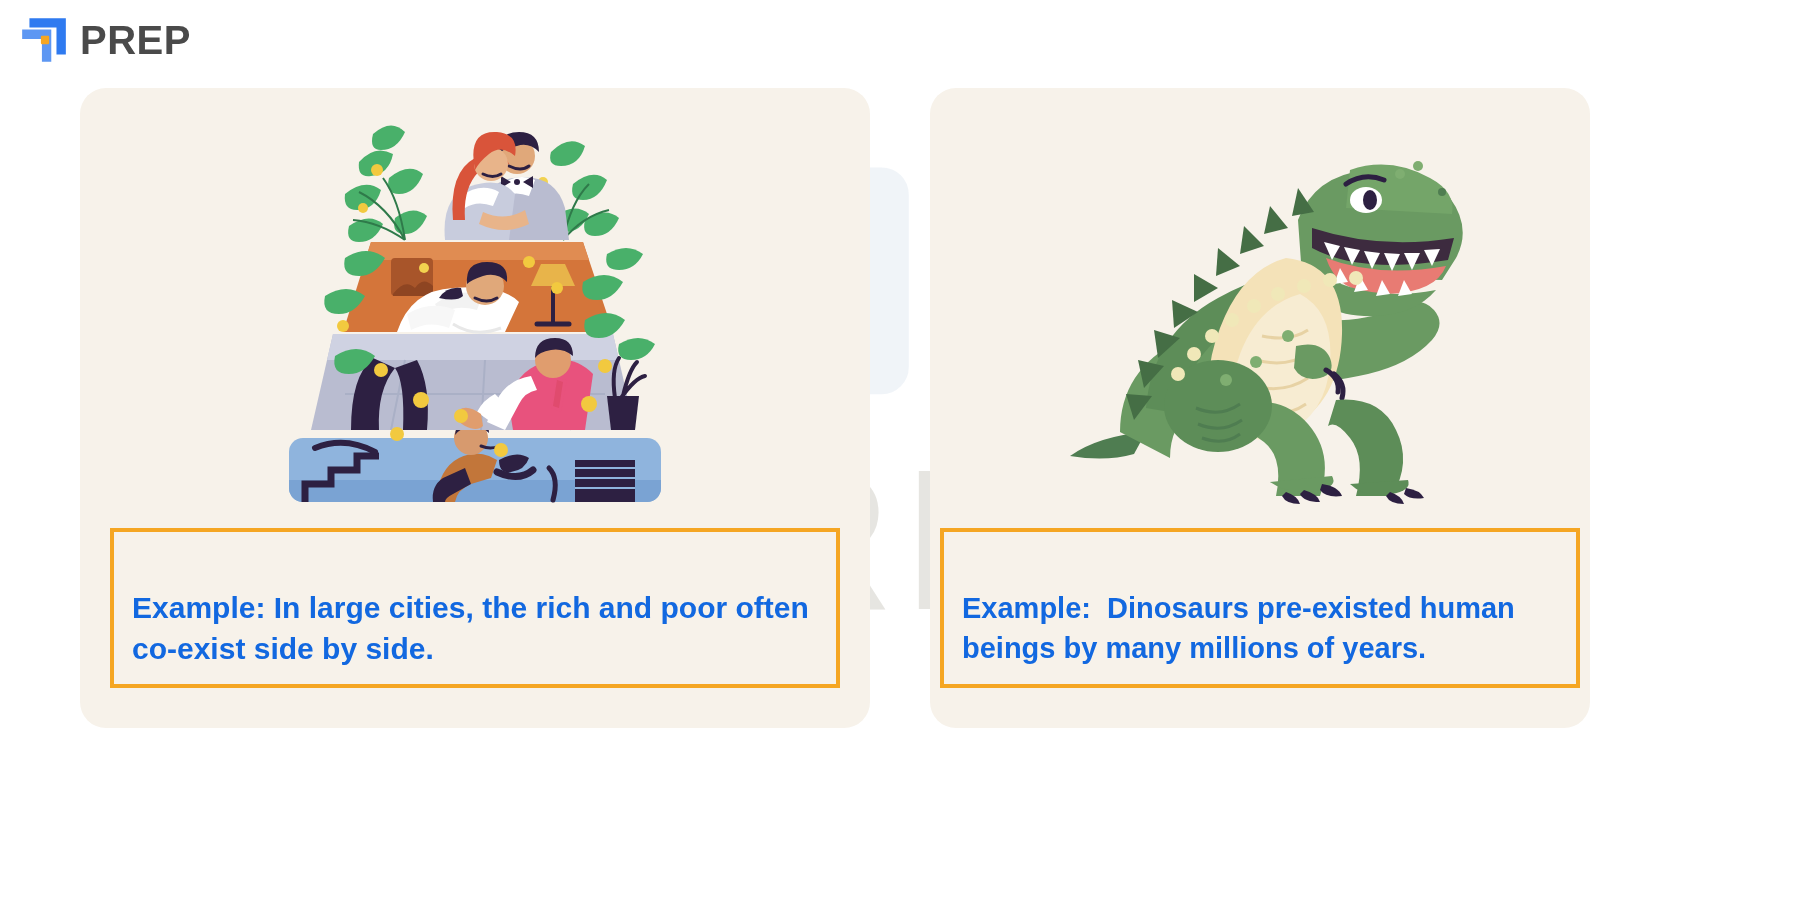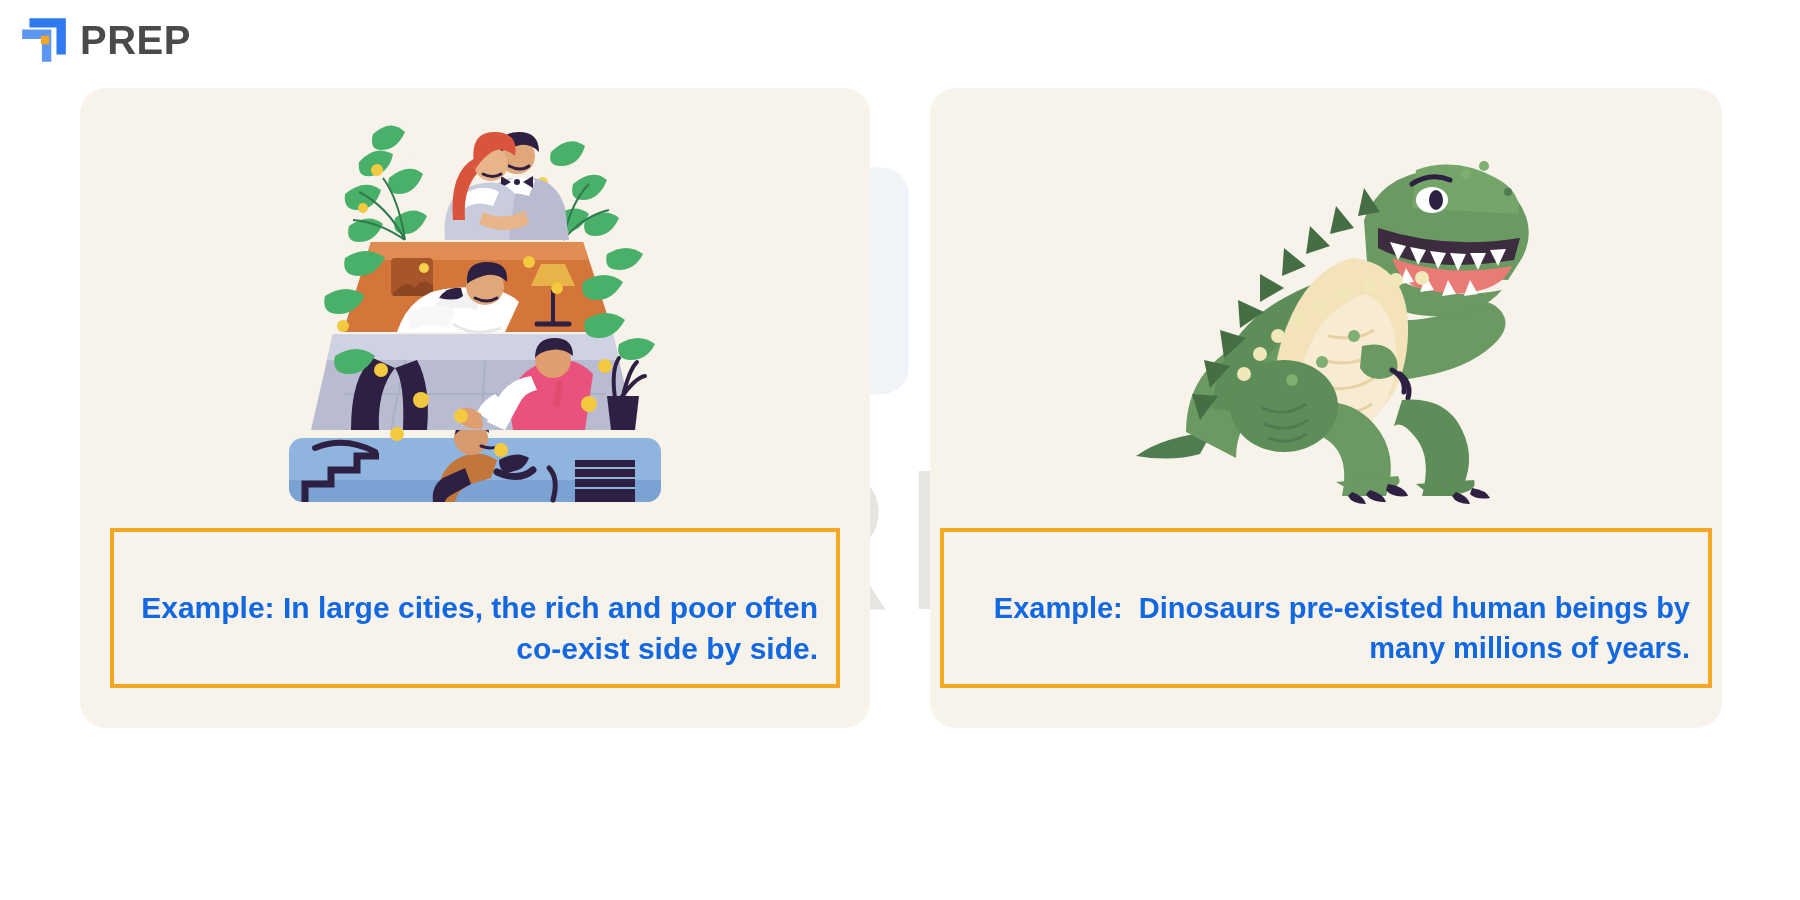--- a/index.html
+++ b/index.html
@@ -78,21 +78,21 @@
     z-index: 5;
   }
   .card {
     position: absolute;
     top: 88px;
     height: 640px;
     border-radius: 26px;
     background: #f7f2ea;
   }
   .card.left  { left: 80px;  width: 790px; }
-  .card.right { left: 930px; width: 792px; }
+  .card.right { left: 930px; width: 660px; }
 
   .illus-wrap {
     position: absolute;
     left: 0;
     top: 20px;
     width: 100%;
     height: 400px;
     display: flex;
     align-items: center;
     justify-content: center;
@@ -118,21 +118,21 @@
   .example-box.right {
     left: 10px;
     right: 10px;
     top: 440px;
     height: 160px;
   }
   .example-text {
     font-size: 30px;
     font-weight: bold;
     color: #1268e0;
-    text-align: right;
+    text-align: left;
     line-height: 1.35;
     font-family: "Liberation Sans", sans-serif;
     white-space: pre-wrap;
     margin-top: 41px;
   }
   .example-text.right { font-size: 29px; }
 </style>
 </head>
 <body>
 

